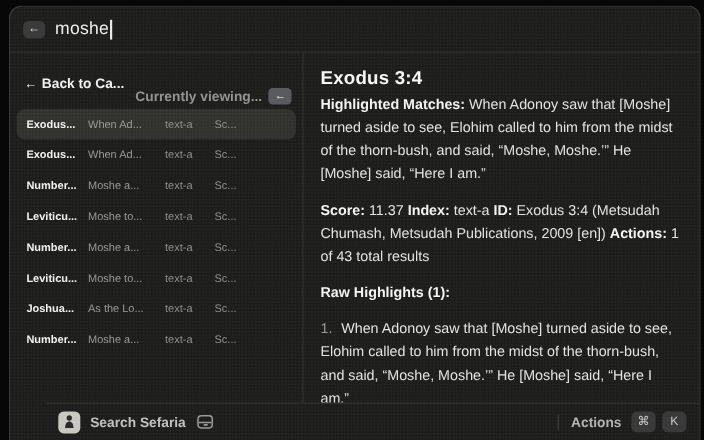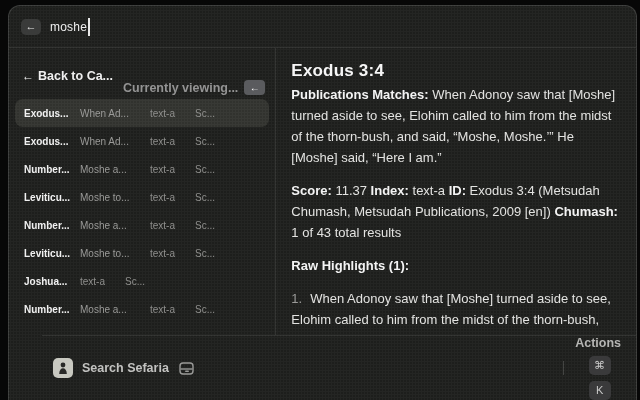--- a/index.html
+++ b/index.html
@@ -28,21 +28,21 @@
     padding:0 12px;
     border-bottom:1px solid rgba(255,255,255,0.09);
   }
   .back-btn {
     width:20px; height:16px; border:none; cursor:pointer;
     background:#3a3b3a; border-radius:5px;
     color:#e3e3e3; font-size:11px; line-height:15px;
     display:flex; align-items:center; justify-content:center;
     margin-right:9px; font-family:inherit;
   }
-  .search-text { font-size:12px; color:#eeeeee; letter-spacing:.2px; display:flex; align-items:center; }
+  .search-text { font-size:16px; color:#eeeeee; letter-spacing:.2px; display:flex; align-items:center; }
   .caret { display:inline-block; width:1.5px; height:18px; background:#e8e8e8; margin-left:1px; }
   
   .main { flex:1 1 auto; display:flex; min-height:0; }
   .left { flex:0 0 240px; display:flex; flex-direction:column; min-height:0; }
   .vdiv { flex:0 0 1px; background:rgba(255,255,255,0.09); }
   .right { flex:1 1 auto; padding:13px 16px 0 15px; overflow:hidden; }
   
   .list-header {
     flex:0 0 29px;
     display:flex; align-items:center;
@@ -98,21 +98,21 @@
   .spacer { flex:1; }
   .primary-action { display:flex; align-items:center; gap:8px; cursor:pointer; }
   .primary-label { color:#e9e9e7; font-weight:700; }
   .kbd {
     min-width:22px; height:19px; padding:0 5px;
     background:#3a3a3b; border-radius:5px;
     color:#c9c9c8; font-size:11px; line-height:19px;
     text-align:center; display:inline-block;
   }
   .foot-div { width:1px; height:14px; background:rgba(255,255,255,0.16); margin:0 11px; }
-  .actions { display:flex; align-items:center; gap:6px; cursor:pointer;flex-direction:column; }
+  .actions { display:flex; align-items:center; gap:6px; cursor:pointer; }
   .actions-label { color:#b5b5b3; font-weight:600; margin-right:3px; }
 </style>
 </head>
 <body>
 
 <div class="window">
 
   <div class="searchbar">
     <button class="back-btn">
       <span>←</span>
@@ -169,38 +169,39 @@
           <span class="racc">Sc...</span>
         </div>
         <div class="row">
           <span class="rt">Leviticu...</span>
           <span class="rs">Moshe to...</span>
           <span class="rtag">text-a</span>
           <span class="racc">Sc...</span>
         </div>
         <div class="row">
           <span class="rt">Joshua...</span>
+          <span class="rs">As the Lo...</span>
           <span class="rtag">text-a</span>
           <span class="racc">Sc...</span>
         </div>
         <div class="row">
           <span class="rt">Number...</span>
           <span class="rs">Moshe a...</span>
           <span class="rtag">text-a</span>
           <span class="racc">Sc...</span>
         </div>
       </div>
     </div>
 
     <div class="vdiv"></div>
 
     <div class="right">
       <div class="d-title">Exodus 3:4</div>
-      <p><b>Publications Matches:</b><span> When Adonoy saw that [Moshe] turned aside to see, Elohim called to him from the midst of the thorn-bush, and said, “Moshe, Moshe.’” He [Moshe] said, “Here I am.”</span></p>
-      <p><b>Score:</b><span> 11.37 </span><b>Index:</b><span> text-a </span><b>ID:</b><span> Exodus 3:4 (Metsudah Chumash, Metsudah Publications, 2009 [en]) </span><b>Chumash:</b><span> 1 of 43 total results</span></p>
+      <p><b>Highlighted Matches:</b><span> When Adonoy saw that [Moshe] turned aside to see, Elohim called to him from the midst of the thorn-bush, and said, “Moshe, Moshe.’” He [Moshe] said, “Here I am.”</span></p>
+      <p><b>Score:</b><span> 11.37 </span><b>Index:</b><span> text-a </span><b>ID:</b><span> Exodus 3:4 (Metsudah Chumash, Metsudah Publications, 2009 [en]) </span><b>Actions:</b><span> 1 of 43 total results</span></p>
       <p><b>Raw Highlights (1):</b></p>
       <p><span class="hl-num">1.</span><span>When Adonoy saw that [Moshe] turned aside to see, Elohim called to him from the midst of the thorn-bush, and said, “Moshe, Moshe.’” He [Moshe] said, “Here I am.”</span></p>
     </div>
   </div>
 
   <div class="footer">
     <span class="app-icon">
       <svg width="12" height="13" viewBox="0 0 12 13">
         <circle cx="6" cy="3" r="2.4" fill="#2a2a28"></circle>
         <path d="M2.2 12 C2.2 8.2 4 6.2 6 6.2 C8 6.2 9.8 8.2 9.8 12 Z" fill="#2a2a28"></path>

